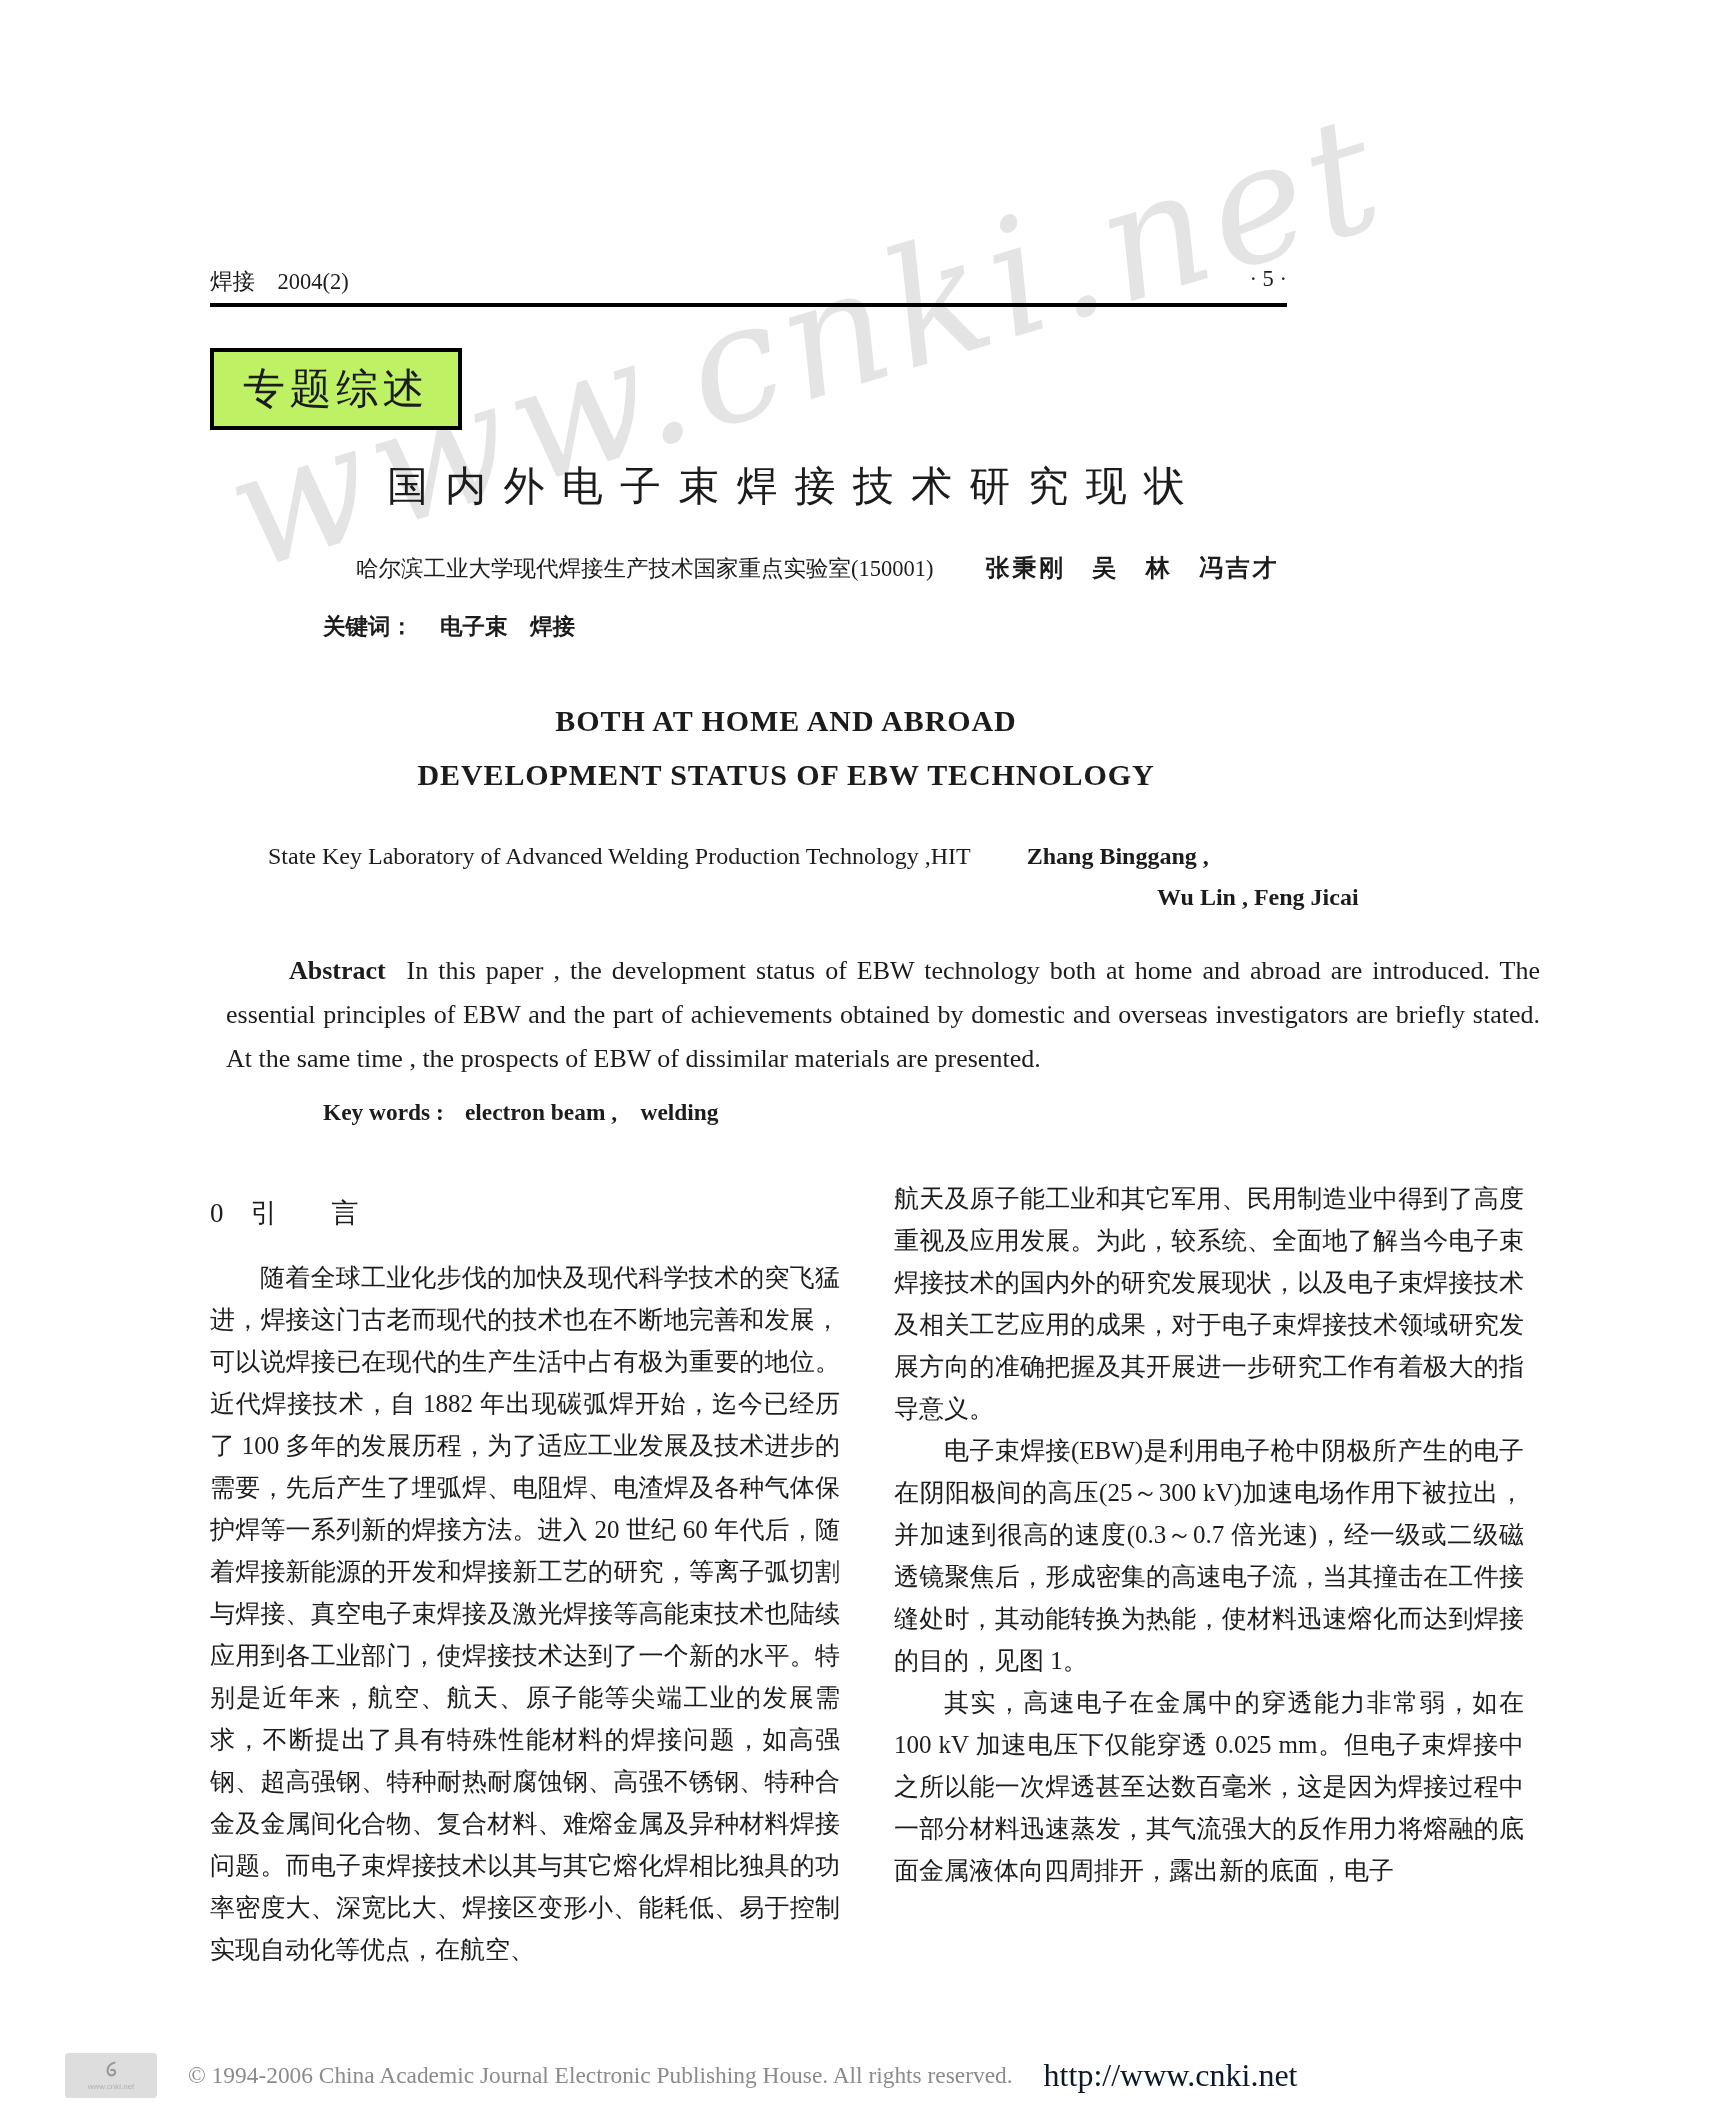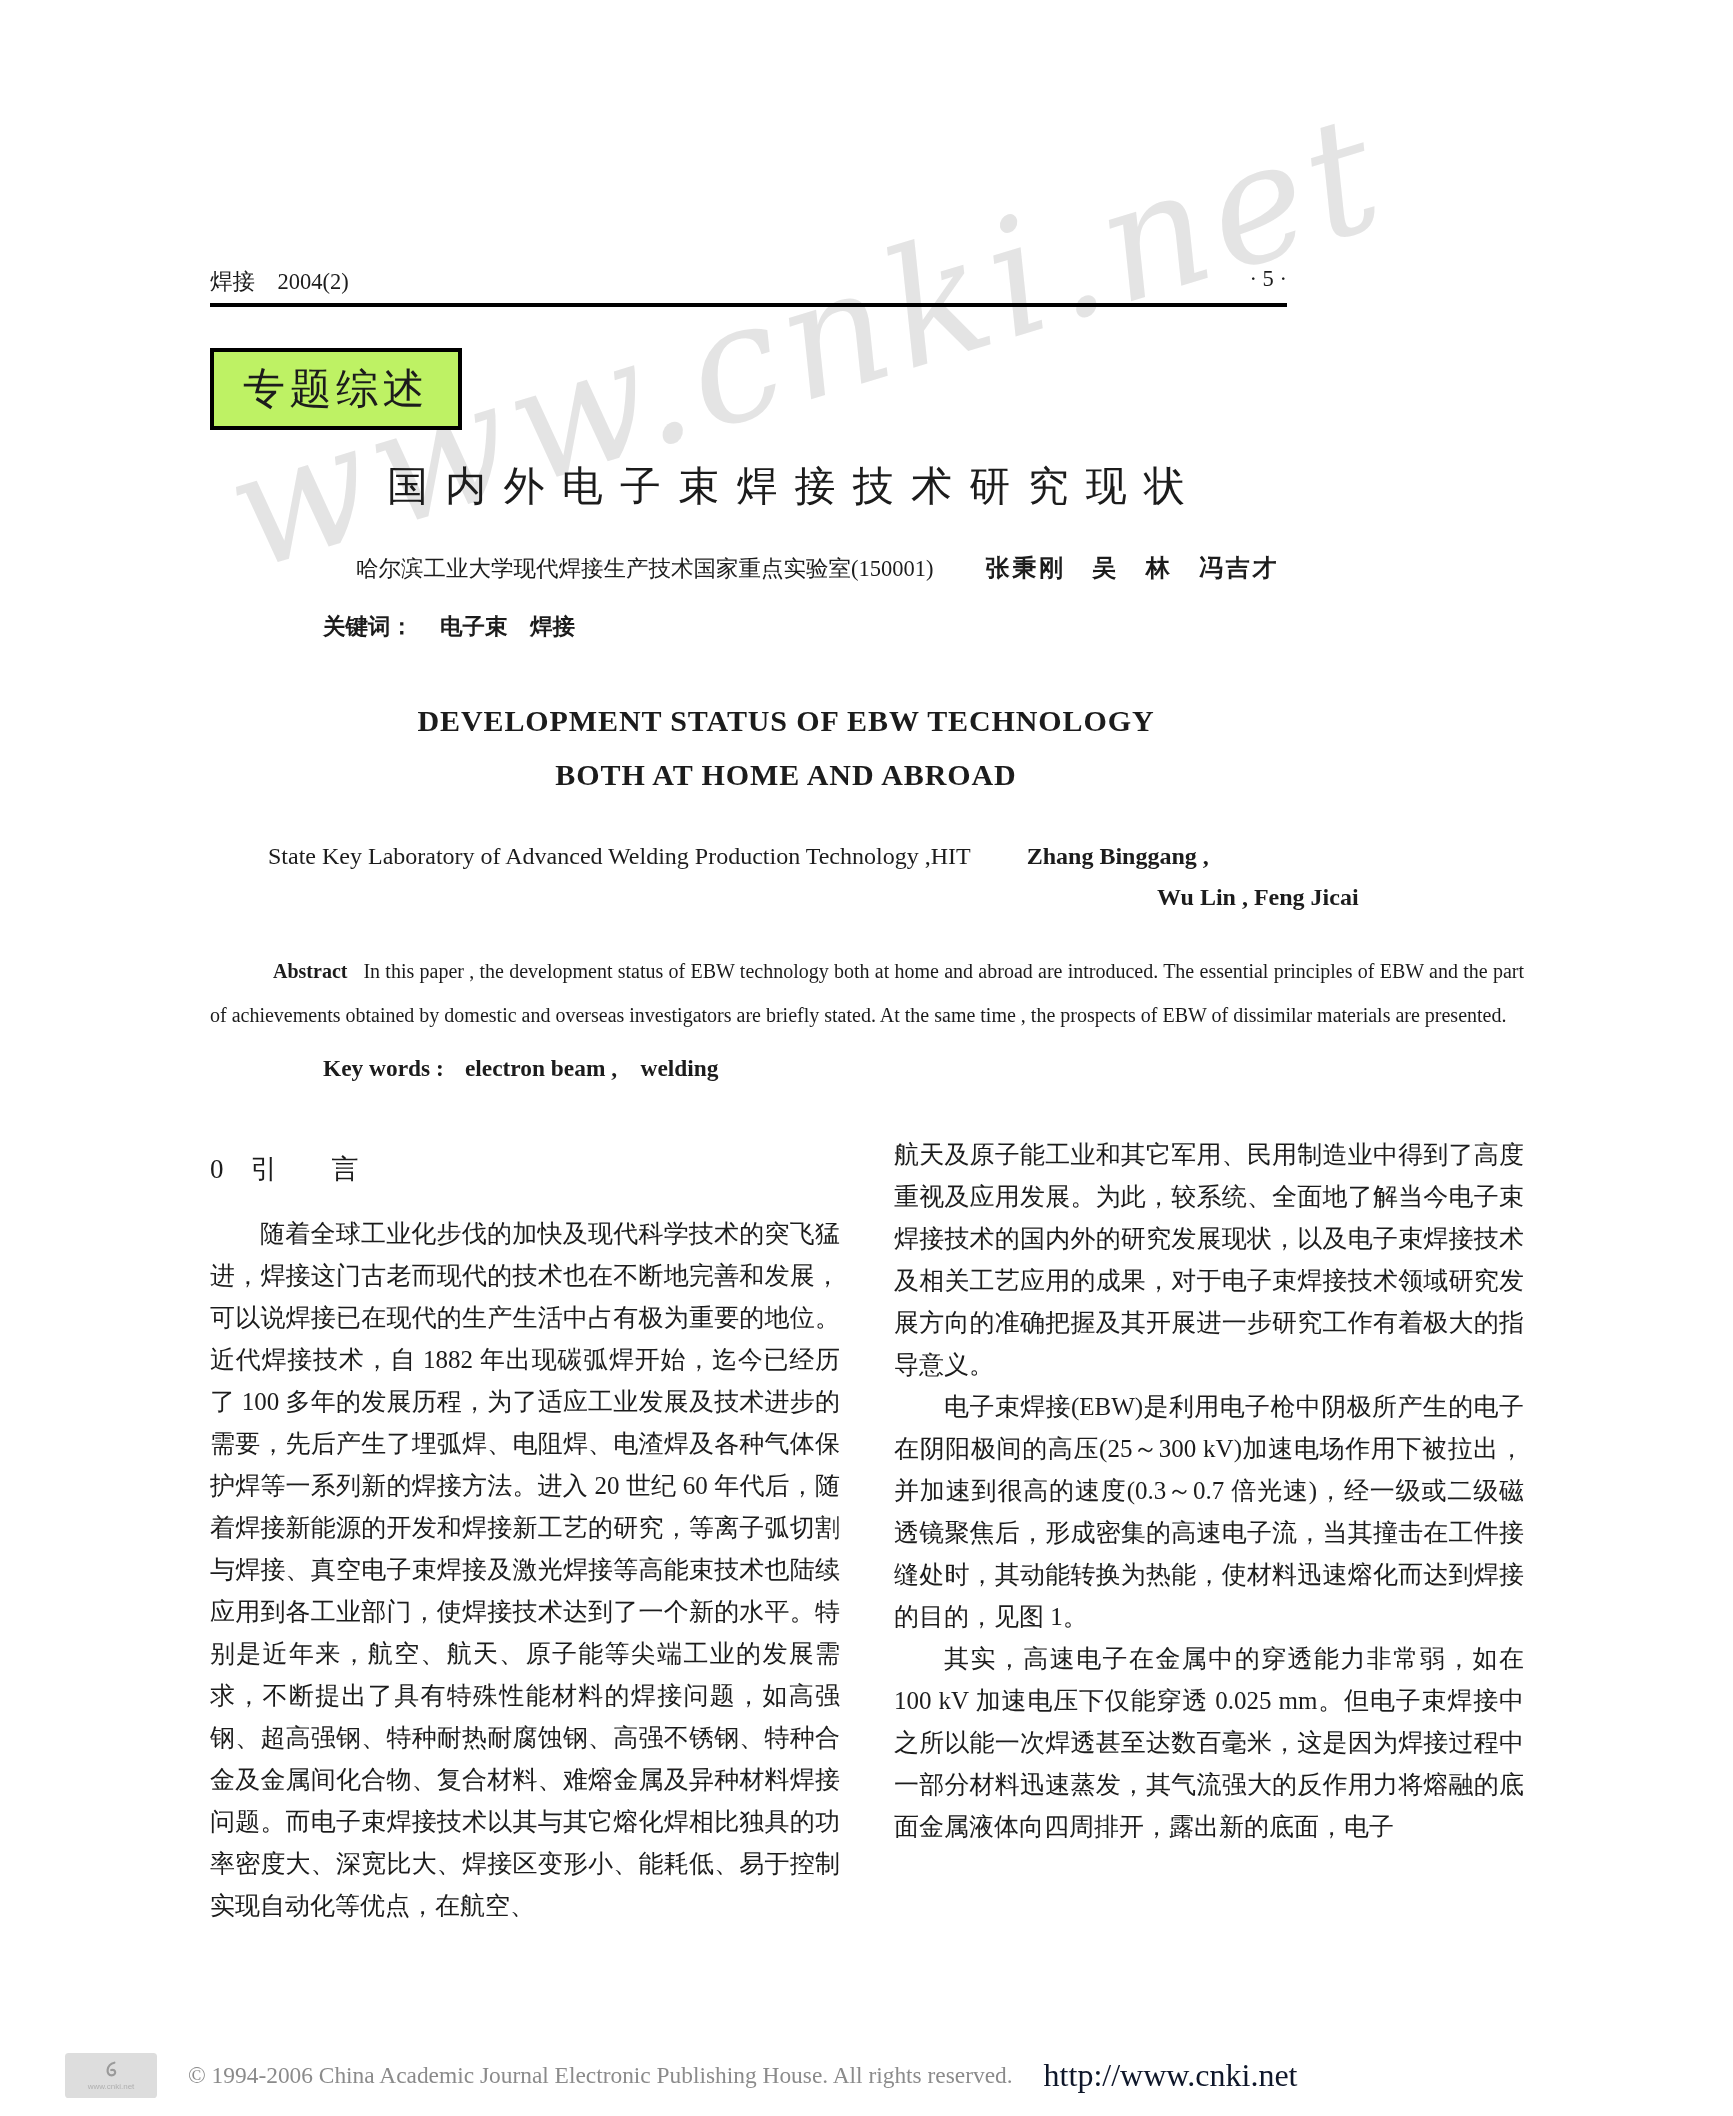--- a/index.html
+++ b/index.html
@@ -52,22 +52,22 @@
     margin-top:52px; width:1152px; text-align:center;
     font-weight:bold; font-size:30px; line-height:54px; letter-spacing:0.9px;
   }
 
   .byline-en { margin-top:41px; font-size:24px; }
   .byline-en .l1 { margin-left:58px; white-space:nowrap; }
   .byline-en .l1 b { margin-left:56px; }
   .byline-en .l2 { margin-left:947px; margin-top:14.4px; font-weight:bold; }
 
   .abstract-en {
-    margin:38px 0 0 0; width:1314px;
-    font-size:20px; line-height:44px; text-align:justify; text-indent:63px;
+    margin:38px 0 0 16px; width:1314px;
+    font-size:26px; line-height:44px; text-align:justify; text-indent:63px;
   }
   .abstract-en b { margin-right:0.8em; }
 
   .keywords-en { margin:14.4px 0 0 113px; font-size:23.4px; font-weight:bold; }
   .keywords-en .terms { margin-left:0.9em; }
 
   .columns { margin-top:50px; display:flex; gap:54px; }
   .col { width:630px; font-size:25px; line-height:42px; text-align:justify; }
   .col p { margin:0; }
   .col p.indent { text-indent:2em; }
@@ -110,22 +110,22 @@
       <span>哈尔滨工业大学现代焊接生产技术国家重点实验室(150001)</span>
       <span class="authors">张秉刚　吴　林　冯吉才</span>
     </div>
 
 
     <p class="keywords-cn">
       <span>关键词：</span><span class="terms">电子束　焊接</span>
     </p>
 
     <div class="title-en">
+      <div>BOTH AT HOME AND ABROAD</div>
       <div>DEVELOPMENT STATUS OF EBW TECHNOLOGY</div>
-      <div>BOTH AT HOME AND ABROAD</div>
     </div>
 
     <div class="byline-en">
       <div class="l1">
         <span>State  Key  Laboratory  of  Advanced  Welding  Production  Technology ,HIT</span><b>Zhang  Binggang ,</b>
       </div>
       <div class="l2">Wu Lin ,  Feng Jicai</div>
     </div>
 
     <p class="abstract-en">

